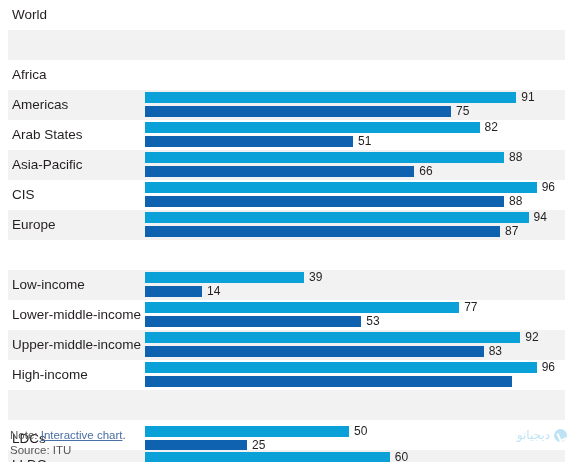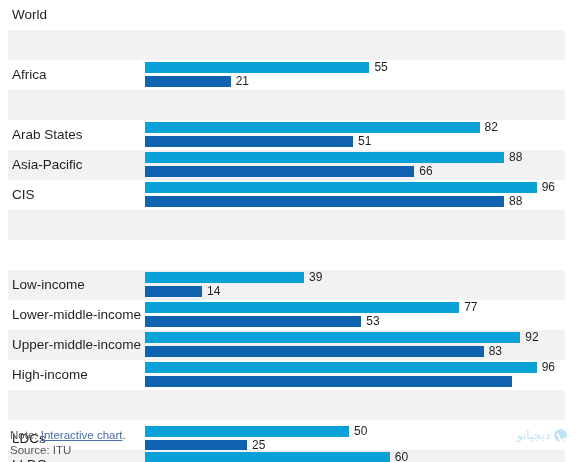--- a/index.html
+++ b/index.html
@@ -161,28 +161,31 @@
 
   <div id="plot">
       <div class="band plain" style="top: 0px;"></div>
       <div class="cat-row" style="top: 0px;">
         <div class="cat-label">World</div>
       </div>
       <div class="band shaded" style="top: 30px;"></div>
       <div class="band plain" style="top: 60px;"></div>
       <div class="cat-row" style="top: 60px; padding-left: 17px;">
         <div class="cat-label">Africa</div>
-        <div class="bar-wrap" style="width: 408px;">
-          <div class="bar urban" title="Africa urban: 55" style="width: 224.4px;"></div>
-          <div class="bar-value urban" style="left: 229.4px;">55</div>
-          <div class="bar rural" title="Africa rural: 21" style="width: 85.68px;"></div>
-          <div class="bar-value rural" style="left: 90.68px;">21</div>
-        </div>
       </div>
       <div class="band shaded" style="top: 90px;"></div>
+      <div class="cat-row" style="top: 90px;">
+        <div class="cat-label">Americas</div>
+        <div class="bar-wrap" style="width: 408px;">
+          <div class="bar urban" title="Americas urban: 91" style="width: 371.28px;"></div>
+          <div class="bar-value urban" style="left: 376.28px;">91</div>
+          <div class="bar rural" title="Americas rural: 75" style="width: 306px;"></div>
+          <div class="bar-value rural" style="left: 311px;">75</div>
+        </div>
+      </div>
       <div class="band plain" style="top: 120px;"></div>
       <div class="cat-row" style="top: 120px;">
         <div class="cat-label">Arab States</div>
         <div class="bar-wrap" style="width: 408px;">
           <div class="bar urban" title="Arab States urban: 82" style="width: 334.56px;"></div>
           <div class="bar-value urban" style="left: 339.56px;">82</div>
           <div class="bar rural" title="Arab States rural: 51" style="width: 208.08px;"></div>
           <div class="bar-value rural" style="left: 213.08px;">51</div>
         </div>
       </div>
@@ -200,20 +203,29 @@
       <div class="cat-row" style="top: 180px;">
         <div class="cat-label">CIS</div>
         <div class="bar-wrap" style="width: 408px;">
           <div class="bar urban" title="CIS urban: 96" style="width: 391.68px;"></div>
           <div class="bar-value urban" style="left: 396.68px;">96</div>
           <div class="bar rural" title="CIS rural: 88" style="width: 359.04px;"></div>
           <div class="bar-value rural" style="left: 364.04px;">88</div>
         </div>
       </div>
       <div class="band shaded" style="top: 210px;"></div>
+      <div class="cat-row" style="top: 210px;">
+        <div class="cat-label">Europe</div>
+        <div class="bar-wrap" style="width: 408px;">
+          <div class="bar urban" title="Europe urban: 94" style="width: 383.52px;"></div>
+          <div class="bar-value urban" style="left: 388.52px;">94</div>
+          <div class="bar rural" title="Europe rural: 87" style="width: 354.96px;"></div>
+          <div class="bar-value rural" style="left: 359.96px;">87</div>
+        </div>
+      </div>
       <div class="band plain" style="top: 240px;"></div>
       <div class="band shaded" style="top: 270px;"></div>
       <div class="cat-row" style="top: 270px;">
         <div class="cat-label">Low-income</div>
         <div class="bar-wrap" style="width: 408px;">
           <div class="bar urban" title="Low-income urban: 39" style="width: 159.12px;"></div>
           <div class="bar-value urban" style="left: 164.12px;">39</div>
           <div class="bar rural" title="Low-income rural: 14" style="width: 57.12px;"></div>
           <div class="bar-value rural" style="left: 62.12px;">14</div>
         </div>

